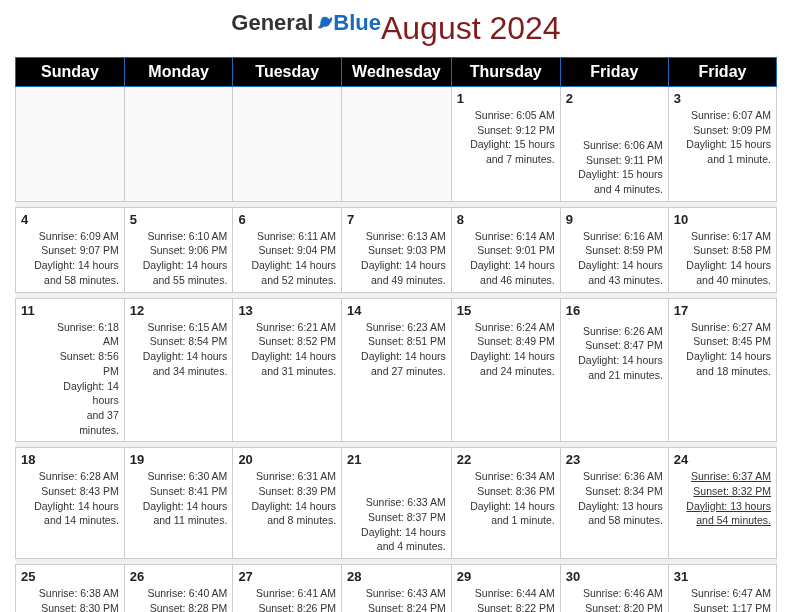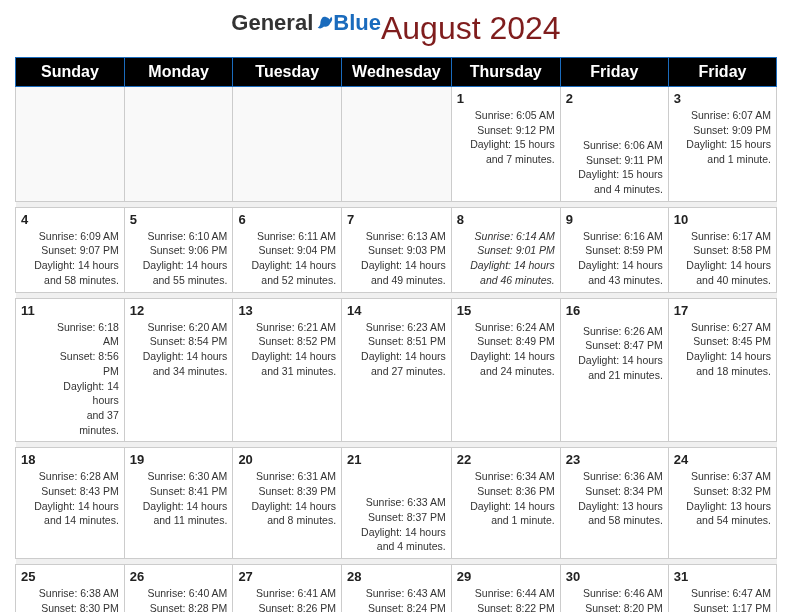--- a/index.html
+++ b/index.html
@@ -183,21 +183,21 @@
         </td>
         <td>
           <span class="day-num">7</span>
           <div class="day-info" style="white-space: pre-line;">Sunrise: 6:13 AM
 Sunset: 9:03 PM
 Daylight: 14 hours
 and 49 minutes.</div>
         </td>
         <td>
           <span class="day-num">8</span>
-          <div class="day-info" style="white-space: pre-line; font-style: italic;">Sunrise: 6:14 AM
+          <div class="day-info" style="white-space: pre-line;">Sunrise: 6:14 AM
 Sunset: 9:01 PM
 Daylight: 14 hours
 and 46 minutes.</div>
         </td>
         <td>
           <span class="day-num">9</span>
           <div class="day-info" style="white-space: pre-line;">Sunrise: 6:16 AM
 Sunset: 8:59 PM
 Daylight: 14 hours
 and 43 minutes.</div>
@@ -222,21 +222,21 @@
       <tr>
         <td>
           <span class="day-num">11</span>
           <div class="day-info" style="white-space: pre-line; margin-left: 28px;">Sunrise: 6:18 AM
 Sunset: 8:56 PM
 Daylight: 14 hours
 and 37 minutes.</div>
         </td>
         <td>
           <span class="day-num">12</span>
-          <div class="day-info" style="white-space: pre-line;">Sunrise: 6:20 AM
+          <div class="day-info" style="white-space: pre-line;">Sunrise: 6:15 AM
 Sunset: 8:54 PM
 Daylight: 14 hours
 and 34 minutes.</div>
         </td>
         <td>
           <span class="day-num">13</span>
           <div class="day-info" style="white-space: pre-line;">Sunrise: 6:21 AM
 Sunset: 8:52 PM
 Daylight: 14 hours
 and 31 minutes.</div>
@@ -317,21 +317,21 @@
         </td>
         <td>
           <span class="day-num">23</span>
           <div class="day-info" style="white-space: pre-line; margin-left: 8px;">Sunrise: 6:36 AM
 Sunset: 8:34 PM
 Daylight: 13 hours
 and 58 minutes.</div>
         </td>
         <td>
           <span class="day-num">24</span>
-          <div class="day-info" style="white-space: pre-line;">Sunrise: 6:37 AM
+          <div class="day-info" style="white-space: pre-line; text-decoration: underline;">Sunrise: 6:37 AM
 Sunset: 8:32 PM
 Daylight: 13 hours
 and 54 minutes.</div>
         </td>
       </tr>
       <tr class="row-separator">
         <td></td>
         <td></td>
         <td></td>
         <td></td>

